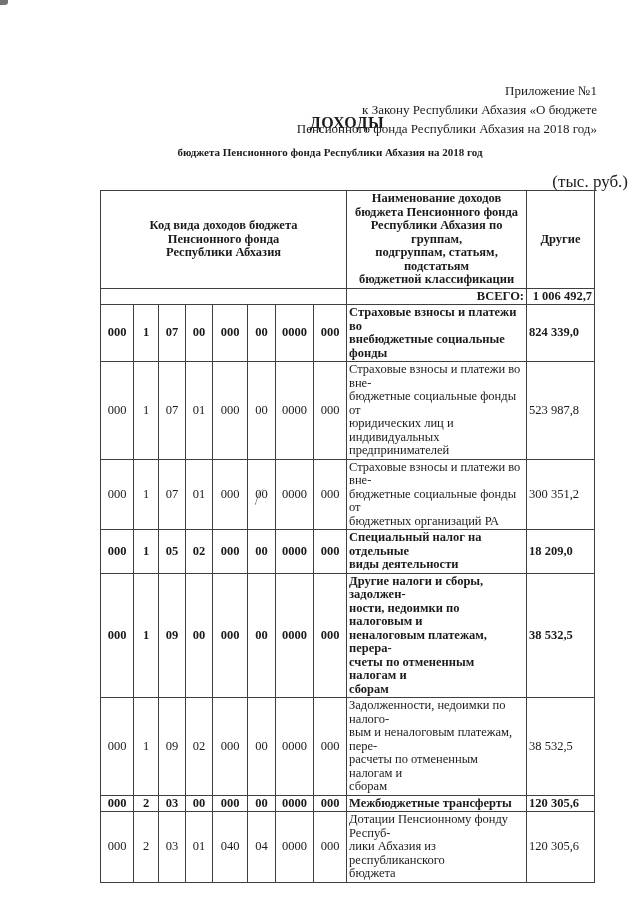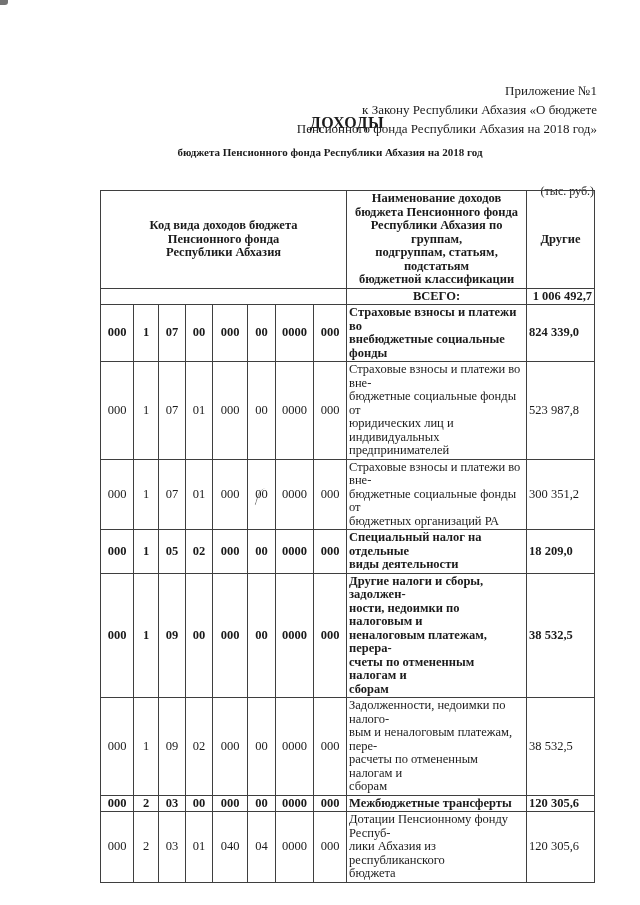--- a/index.html
+++ b/index.html
@@ -59,25 +59,26 @@
     position: absolute;
     top: 146px;
     left: 70px;
     width: 520px;
     text-align: center;
     font-weight: bold;
     font-size: 11px;
   }
   .units-note {
     position: absolute;
-    top: 184px;
+    top: 172px;
     left: 0;
     width: 594px;
     text-align: right;
-    font-size: 12px;
+    font-size: 17px;
+    padding-left: 34px;
   }
   
   table.income {
     position: absolute;
     left: 100px;
     top: 190px;
     width: 494px;
     border-collapse: collapse;
     table-layout: fixed;
   }
@@ -109,21 +110,21 @@
     text-align: left;
   }
   tr.bold td { font-weight: bold; }
   td.sum-total {
     text-align: right;
     padding-right: 3px;
     font-weight: bold;
   }
   td.total-label {
     font-weight: bold;
-    text-align: center;
+    text-align: right;
     padding-left: 4px;
   }
 </style>
 </head>
 <body>
 
 <div class="corner-speck"></div>
 <div class="pen-mark"></div>
 
 <div class="appendix">Приложение №1

